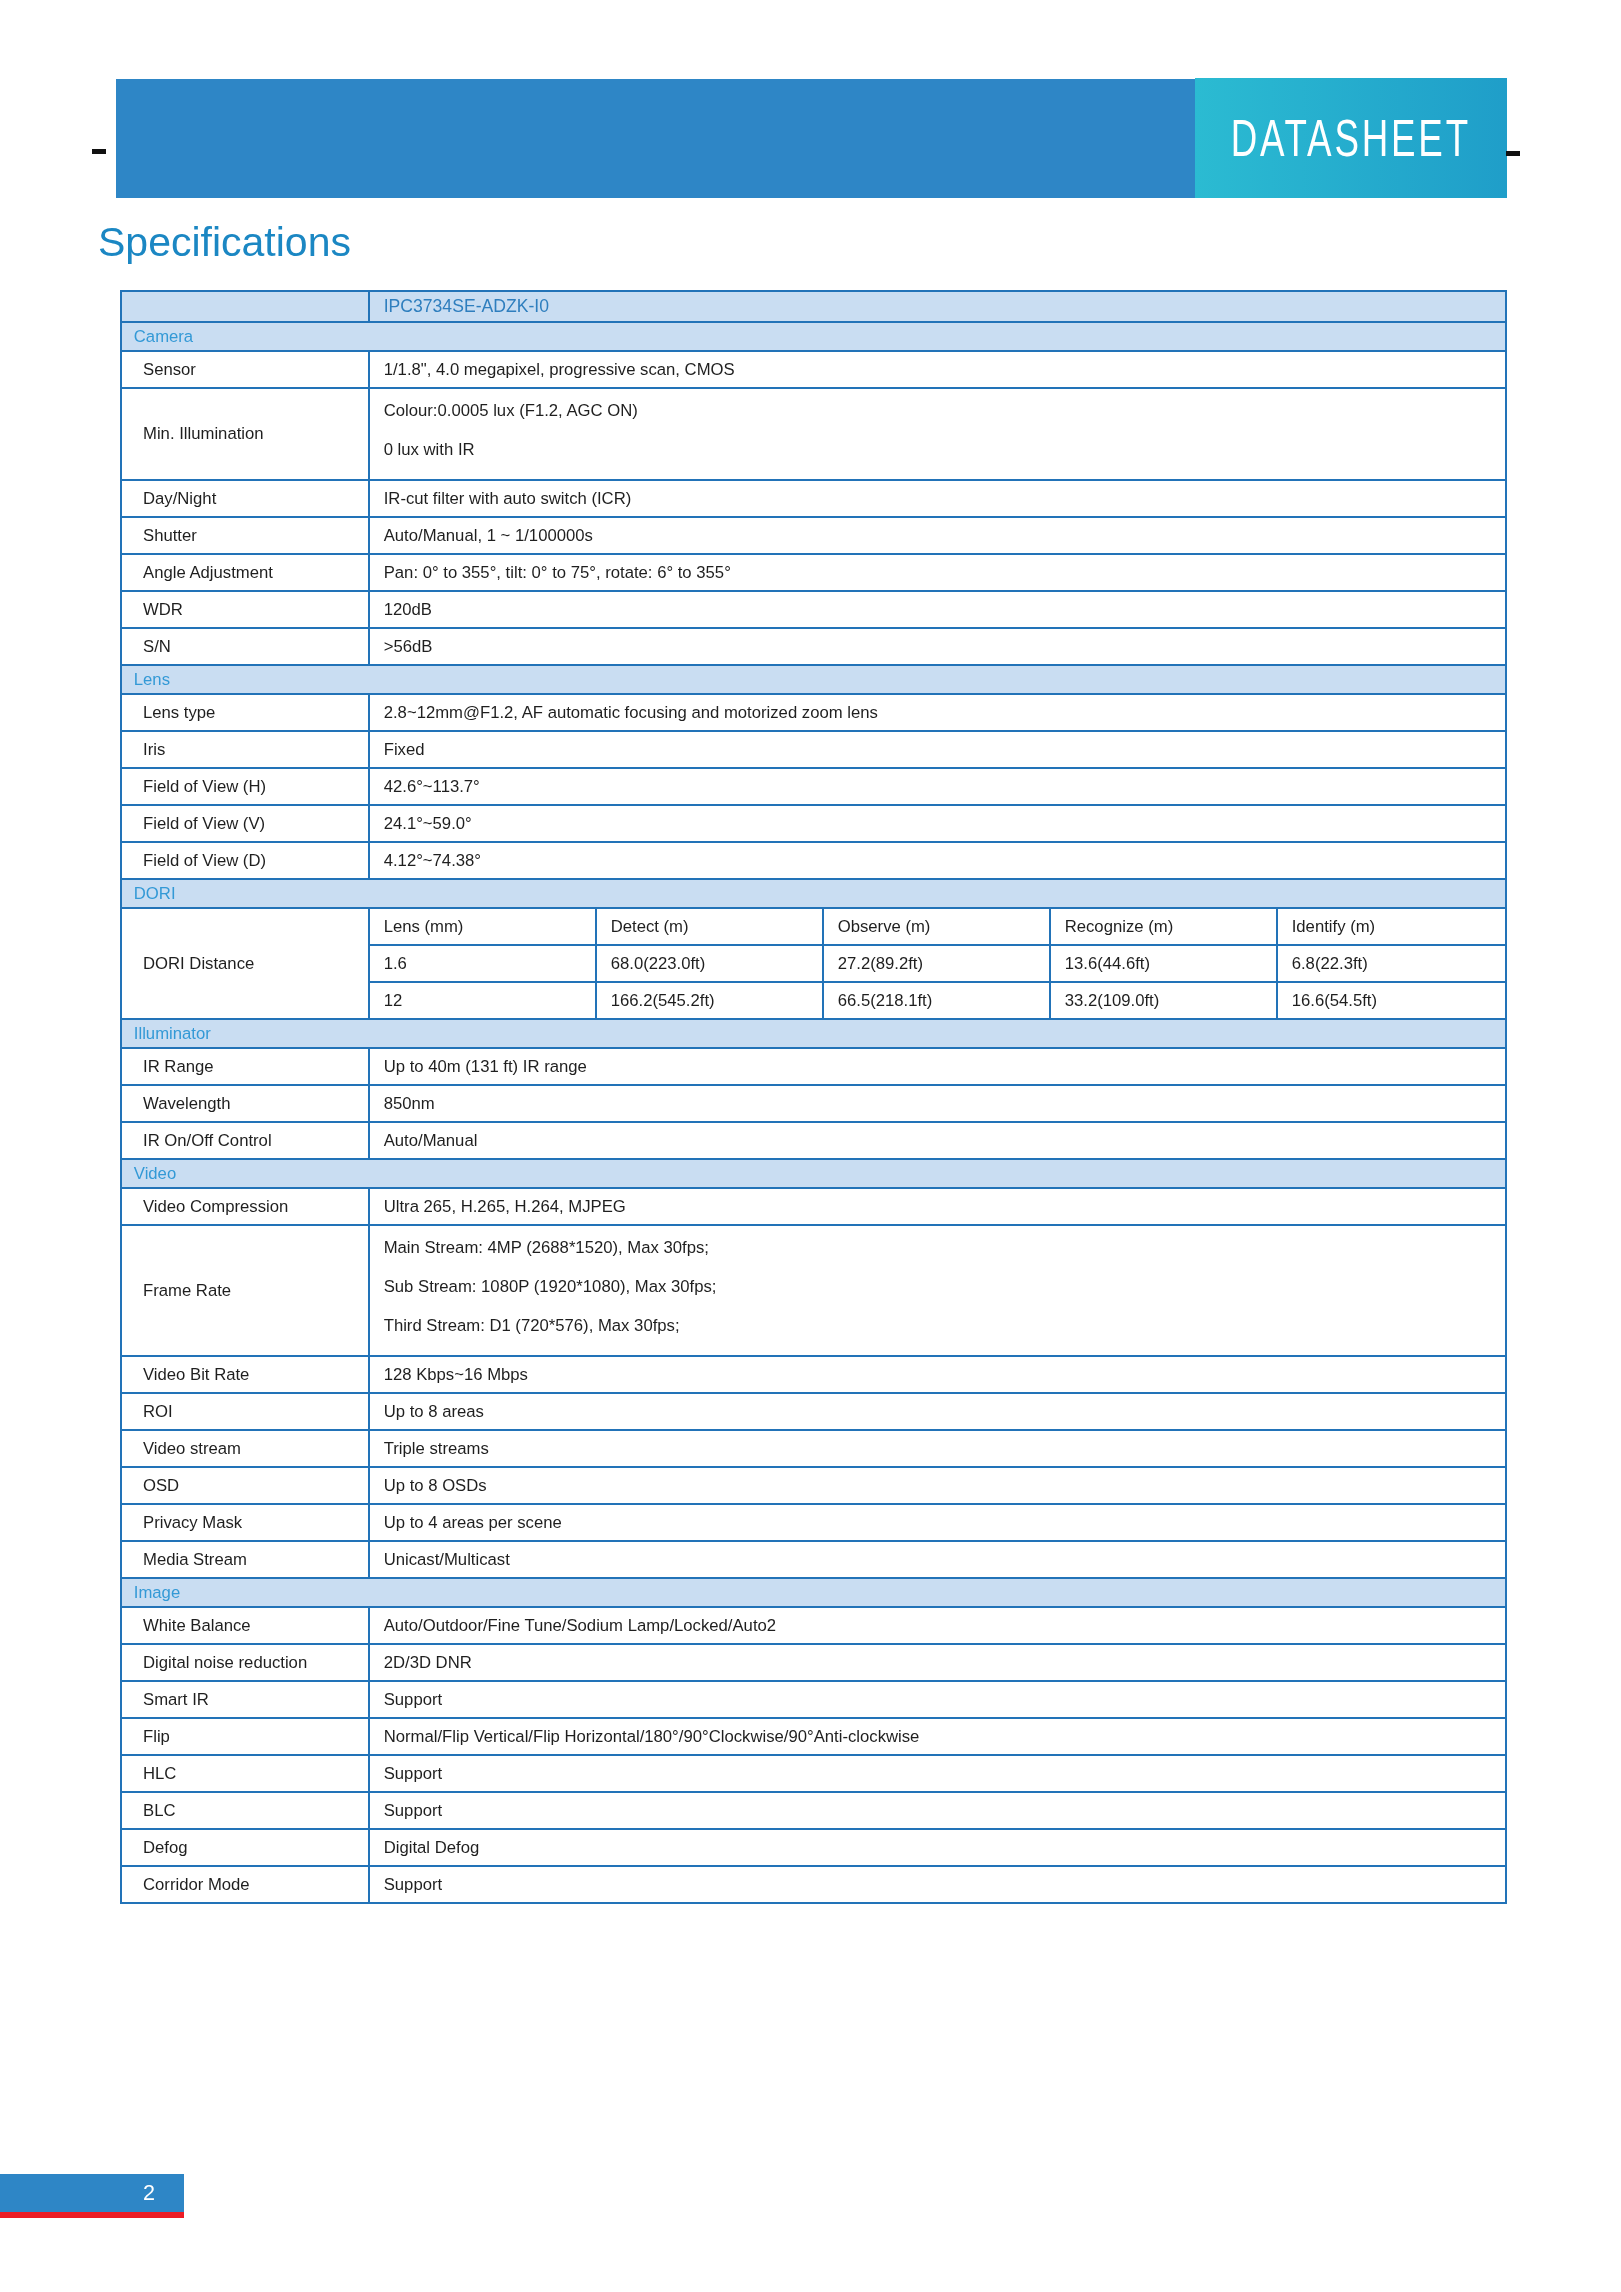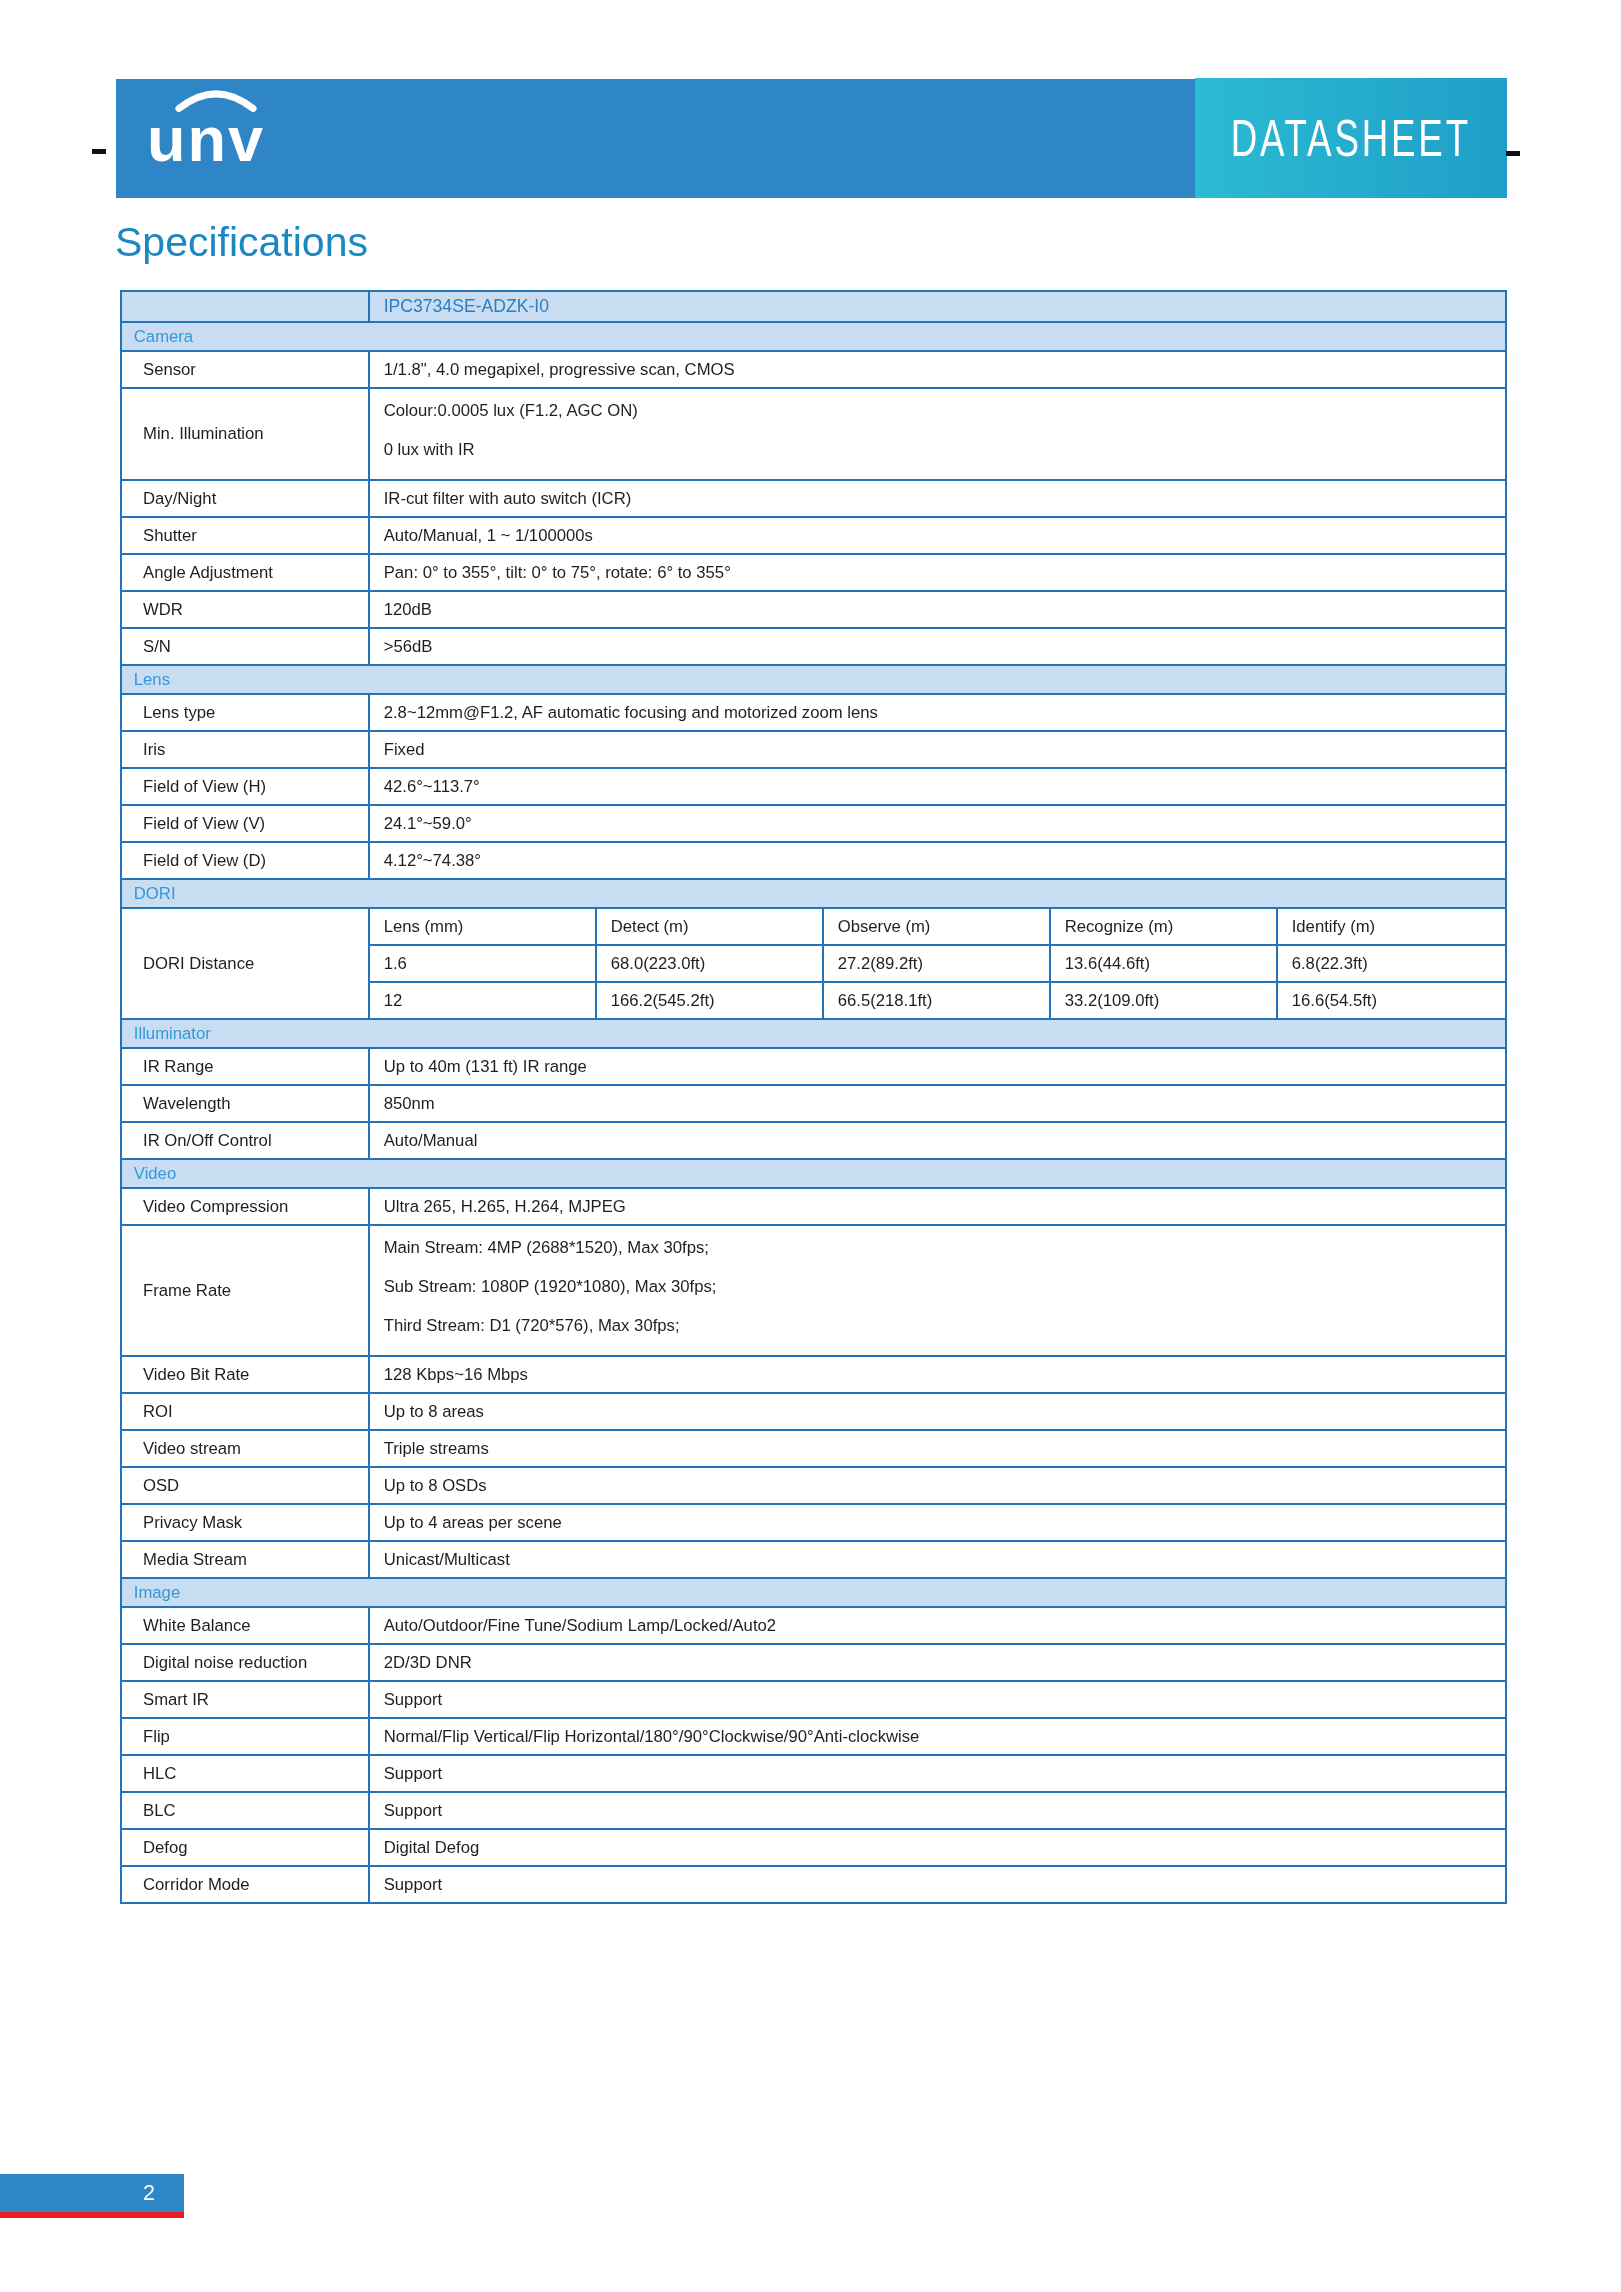--- a/index.html
+++ b/index.html
@@ -27,21 +27,21 @@
   .datasheet-box{position:absolute;left:1079px;top:-1px;width:312px;height:120px;
     background:linear-gradient(90deg,var(--teal-left),var(--teal-right));
     display:flex;align-items:center;justify-content:center;}
   .datasheet-text{display:inline-block;color:#fff;font-size:51px;font-weight:400;letter-spacing:3.9px;
     transform:scaleX(0.72);transform-origin:center;white-space:nowrap;}
   .dash{position:absolute;height:4.9px;background:#111;}
   .dash-left{left:92px;top:149px;width:13.7px;}
   .dash-right{left:1506px;top:151px;width:13.7px;}
 
   
-  .page-title{position:absolute;left:115px;top:218px;font-size:41px;font-weight:400;color:var(--title-text);line-height:1.2;}
+  .page-title{position:absolute;left:98px;top:218px;font-size:41px;font-weight:400;color:var(--title-text);line-height:1.2;}
 
   
   table.spec{position:absolute;left:120px;top:290px;width:1387px;border-collapse:collapse;table-layout:fixed;
     border:2px solid var(--border);font-size:16.7px;color:var(--body-text);}
   table.spec td{border:2px solid var(--border);vertical-align:middle;overflow:hidden;white-space:nowrap;}
   .label-cell{padding-left:21px;height:37px;}
   .value-cell{padding-left:13.7px;height:37px;}
   .value-cell.multi{padding-top:2px;padding-bottom:10px;}
   .value-cell .line{line-height:39px;}
   .section-row td{background:var(--section-bg);color:var(--section-text);height:29px;padding-left:11.8px;}
@@ -54,26 +54,20 @@
     display:flex;align-items:center;justify-content:flex-end;padding-right:29px;}
   .footer-box span{color:#fff;font-size:21.6px;}
   .footer-red{position:absolute;left:0;top:2212px;width:184px;height:5.9px;background:var(--footer-red);}
 </style>
 </head>
 <body>
 
 <div class="page">
 
   <div class="header-bar">
-    <div class="logo">
-      <svg class="logo-arc" width="86" height="25.5" viewBox="0 0 88 26">
-        <path d="M6,22 Q44,-8 82,22" fill="none" stroke="#ffffff" stroke-width="7" stroke-linecap="round"></path>
-      </svg>
-      <span class="logo-text">unv</span>
-    </div>
     <div class="datasheet-box">
       <span class="datasheet-text">DATASHEET</span>
     </div>
   </div>
   <div class="dash dash-left"></div>
   <div class="dash dash-right"></div>
 
   <h1 class="page-title">Specifications</h1>
 
   <table class="spec">

